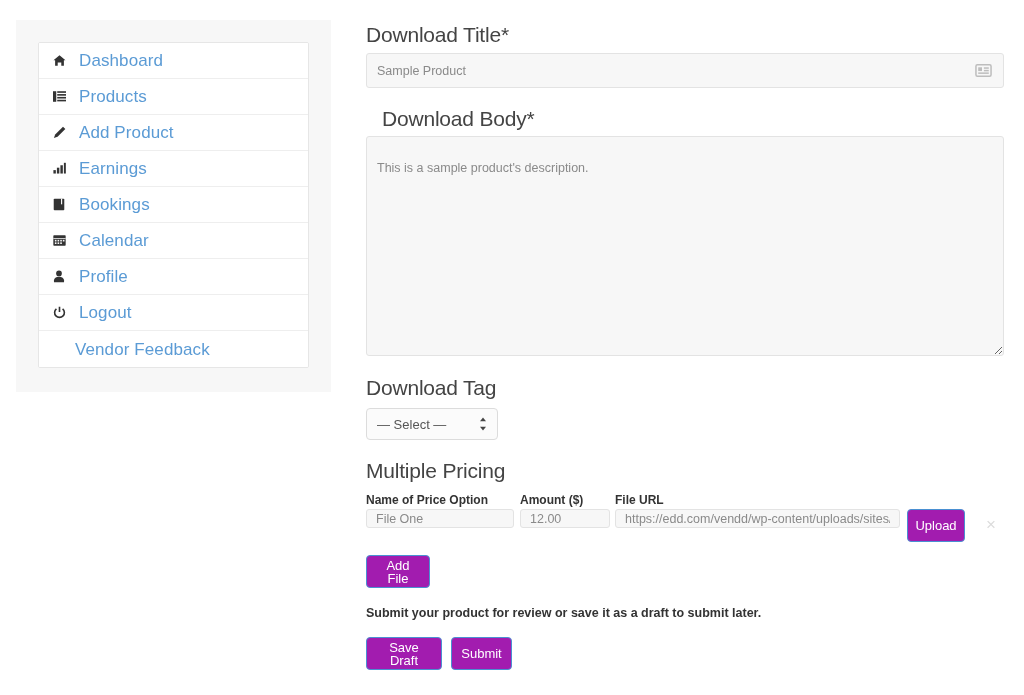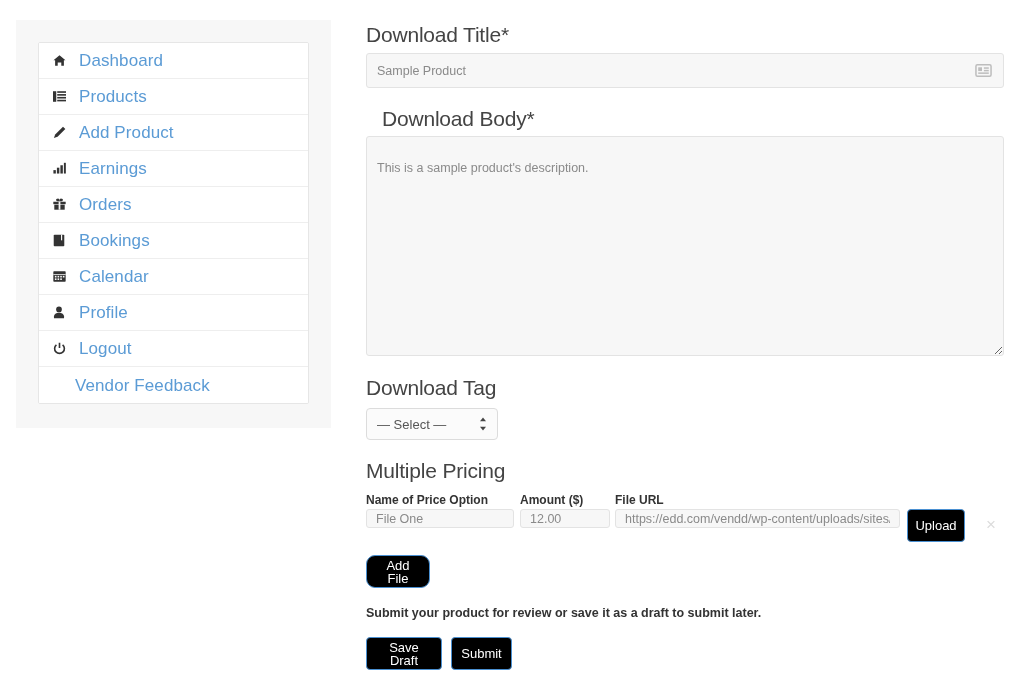--- a/index.html
+++ b/index.html
@@ -160,21 +160,21 @@
   }
   .p-input::placeholder { color:#8a8a8a; opacity:1; }
   .p-name { left: 0;    width: 148px; }
   .p-amt  { left: 154px; width: 90px; }
   .p-url  { left: 249px; width: 285px; }
 
   .btn {
     display: inline-flex;
     align-items: center;
     justify-content: center;
-    background: #000000;
+    background: #a21caf;
     border: 1px solid #4a90d2;
     color: #ffffff;
     font-size: 13px;
     border-radius: 4px;
     font-family: "Liberation Sans", sans-serif;
     cursor: pointer;
     padding: 3px 12px;
     line-height: 1;
   }
   .btn-upload {
@@ -191,21 +191,20 @@
     font-family: "Liberation Sans", sans-serif;
     line-height: 1;
     cursor: pointer;
   }
 
   .btn-addfile {
     position: absolute;
     left: 0; top: 555px;
     height: 33px;
     width: 64px;
-    border-radius: 9px;
   }
 
   .submit-note {
     position: absolute;
     left: 0; top: 606px;
     font-size: 12.5px;
     font-weight: bold;
     color: #333333;
   }
 
@@ -266,32 +265,20 @@
           <svg width="13" height="13" viewBox="0 0 16 16" fill="currentColor">
               <rect x="0.5" y="10" width="3" height="4.2"></rect>
               <rect x="4.8" y="7" width="3" height="7.2"></rect>
               <rect x="9.1" y="4" width="3" height="10.2"></rect>
               <rect x="13.4" y="1" width="2.4" height="13.2"></rect>
             </svg>
         </span>
         <span class="li-label">Earnings</span>
       </a>
 
-      <a class="list-item" href="#">
-        <span class="li-icon">
-          <svg width="13" height="13" viewBox="0 0 16 16" fill="currentColor">
-              <rect x="0.4" y="4.6" width="15.2" height="3"></rect>
-              <rect x="1.6" y="8.2" width="12.8" height="6.2"></rect>
-              <rect x="6.9" y="4.6" width="2.2" height="9.8" fill="#f7f7f7"></rect>
-              <path d="M5.2 1a2 2 0 0 1 2.5 3h-2.3a1.5 1.5 0 0 1-0.2-3z"></path>
-              <path d="M10.8 1a2 2 0 0 0-2.5 3h2.3a1.5 1.5 0 0 0 0.2-3z"></path>
-            </svg>
-        </span>
-        <span class="li-label">Orders</span>
-      </a>
 
       <a class="list-item" href="#">
         <span class="li-icon">
           <svg width="12" height="13" viewBox="0 0 14 16" fill="currentColor">
               <rect x="0.5" y="0.8" width="13" height="14.4" rx="1"></rect>
               <rect x="9.5" y="0.8" width="1.4" height="7" fill="#ffffff"></rect>
             </svg>
         </span>
         <span class="li-label">Bookings</span>
       </a>

